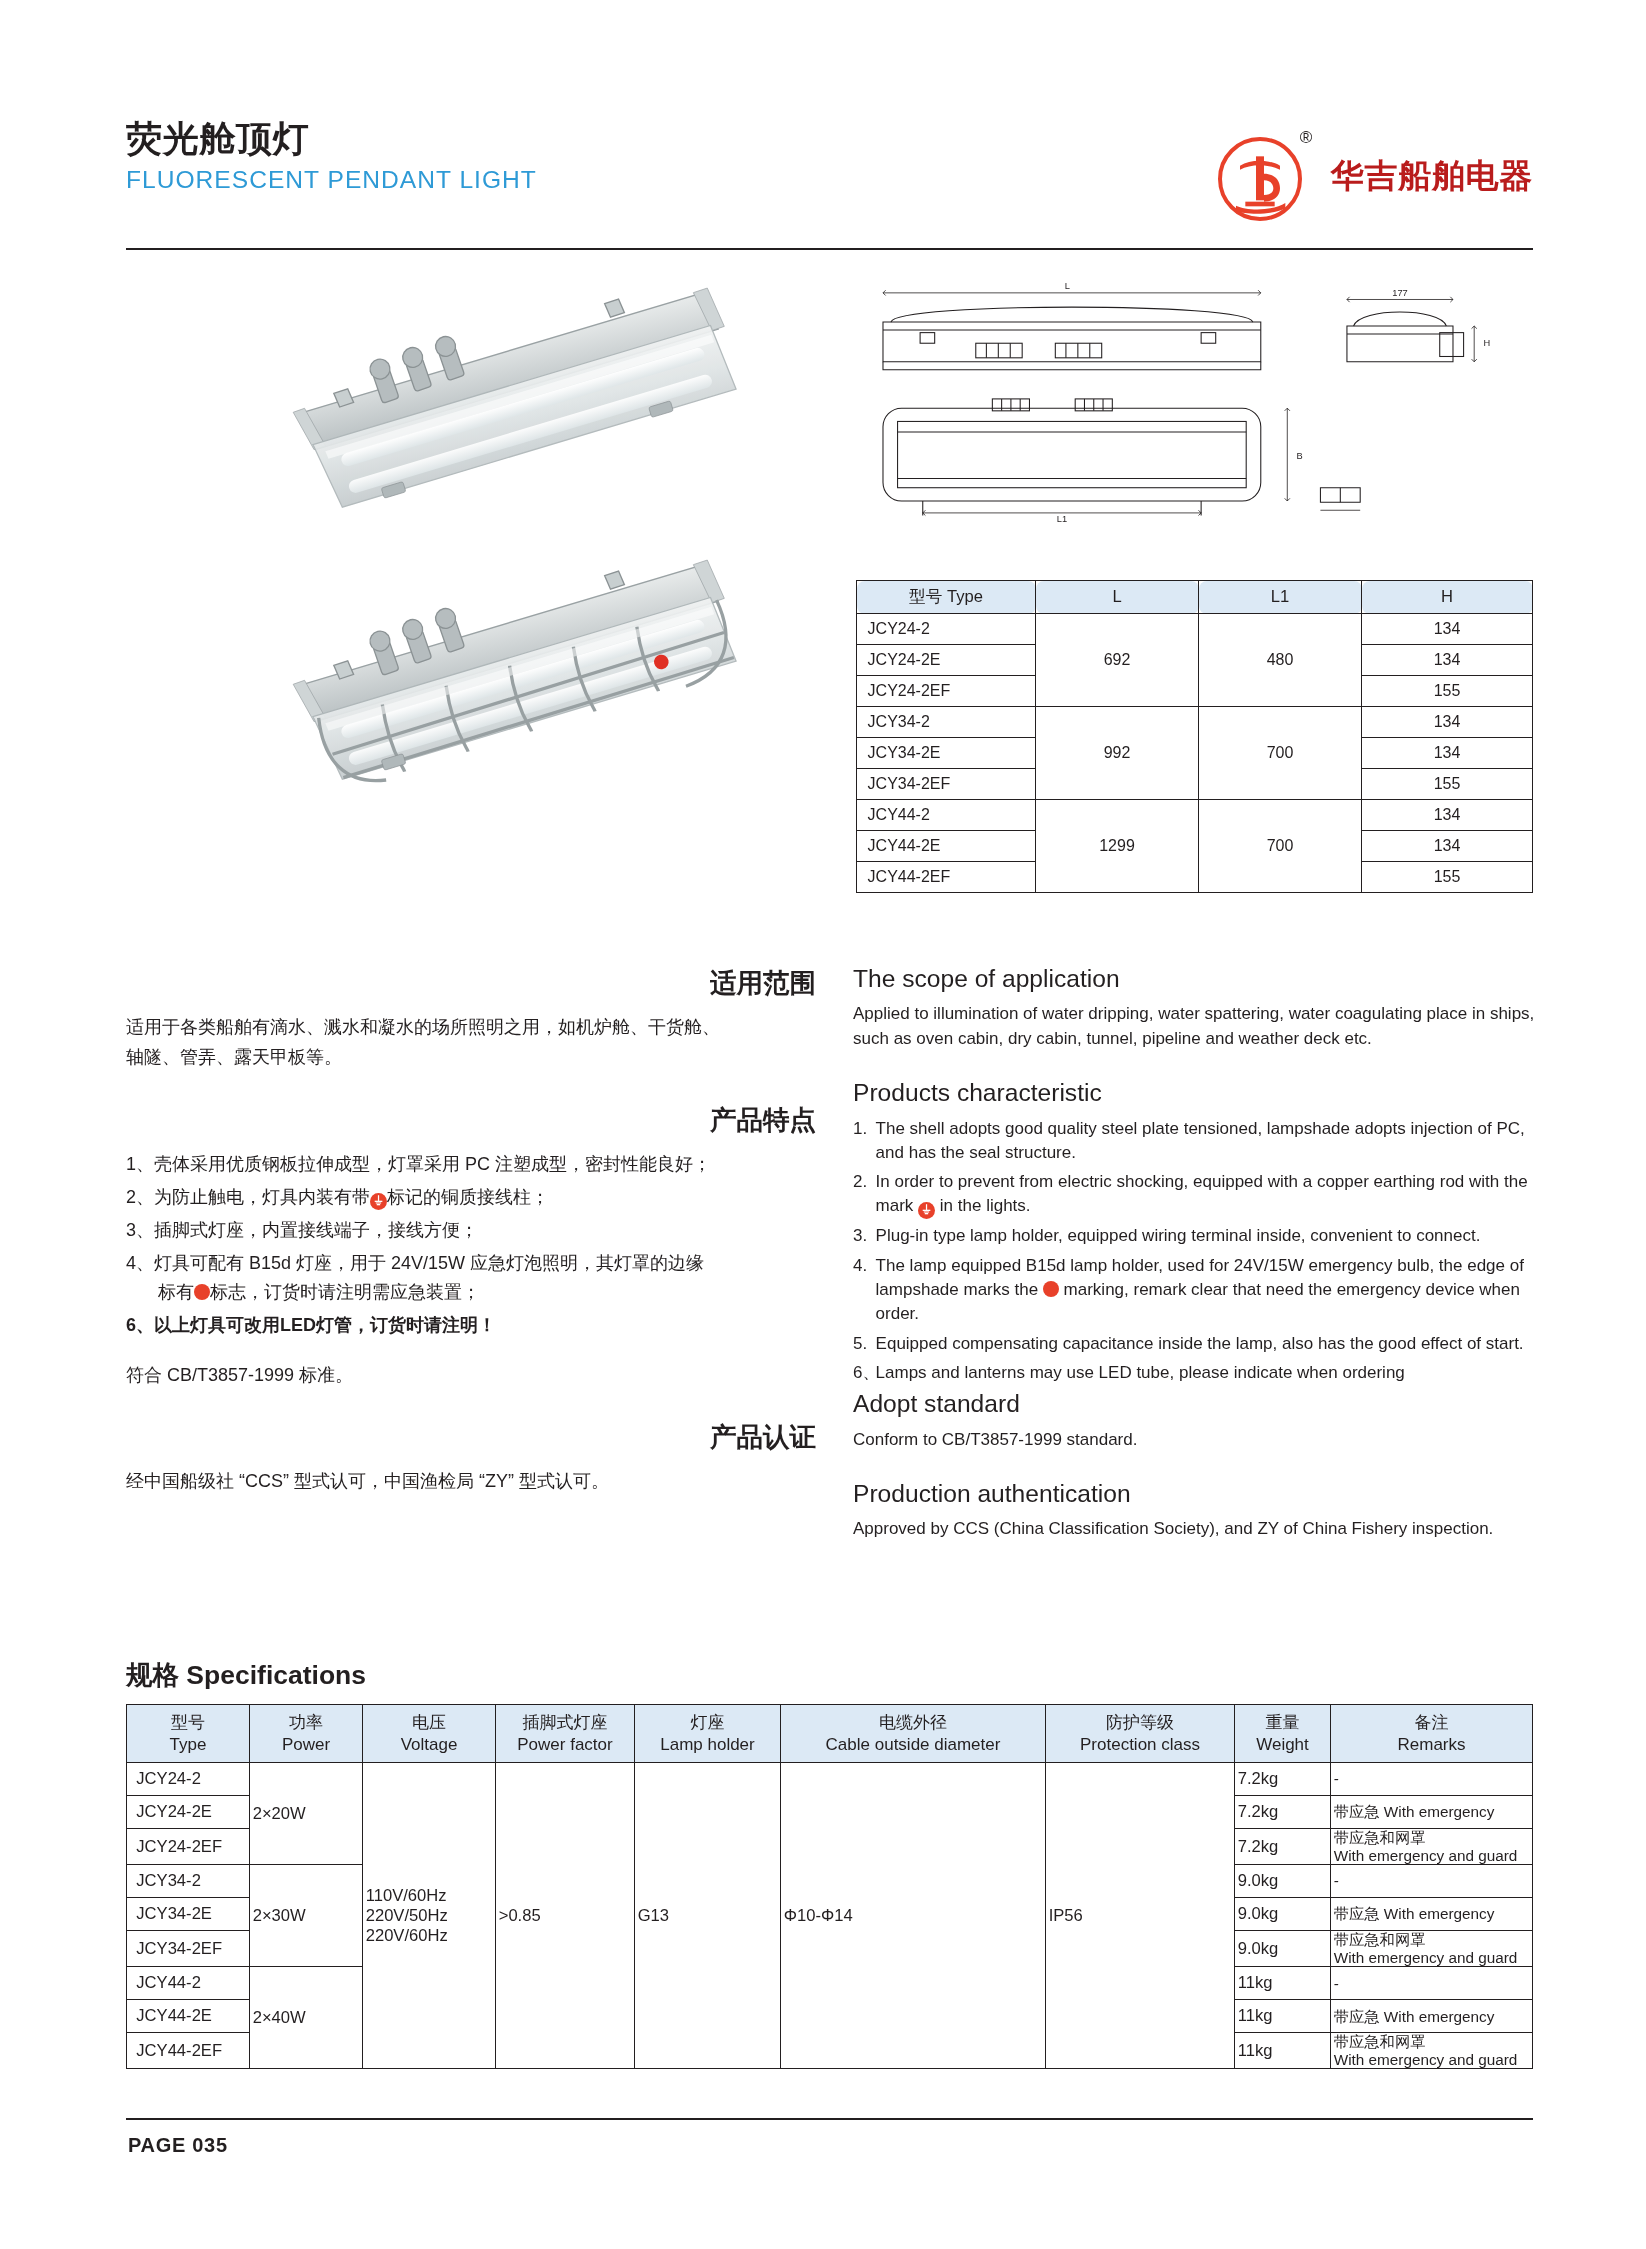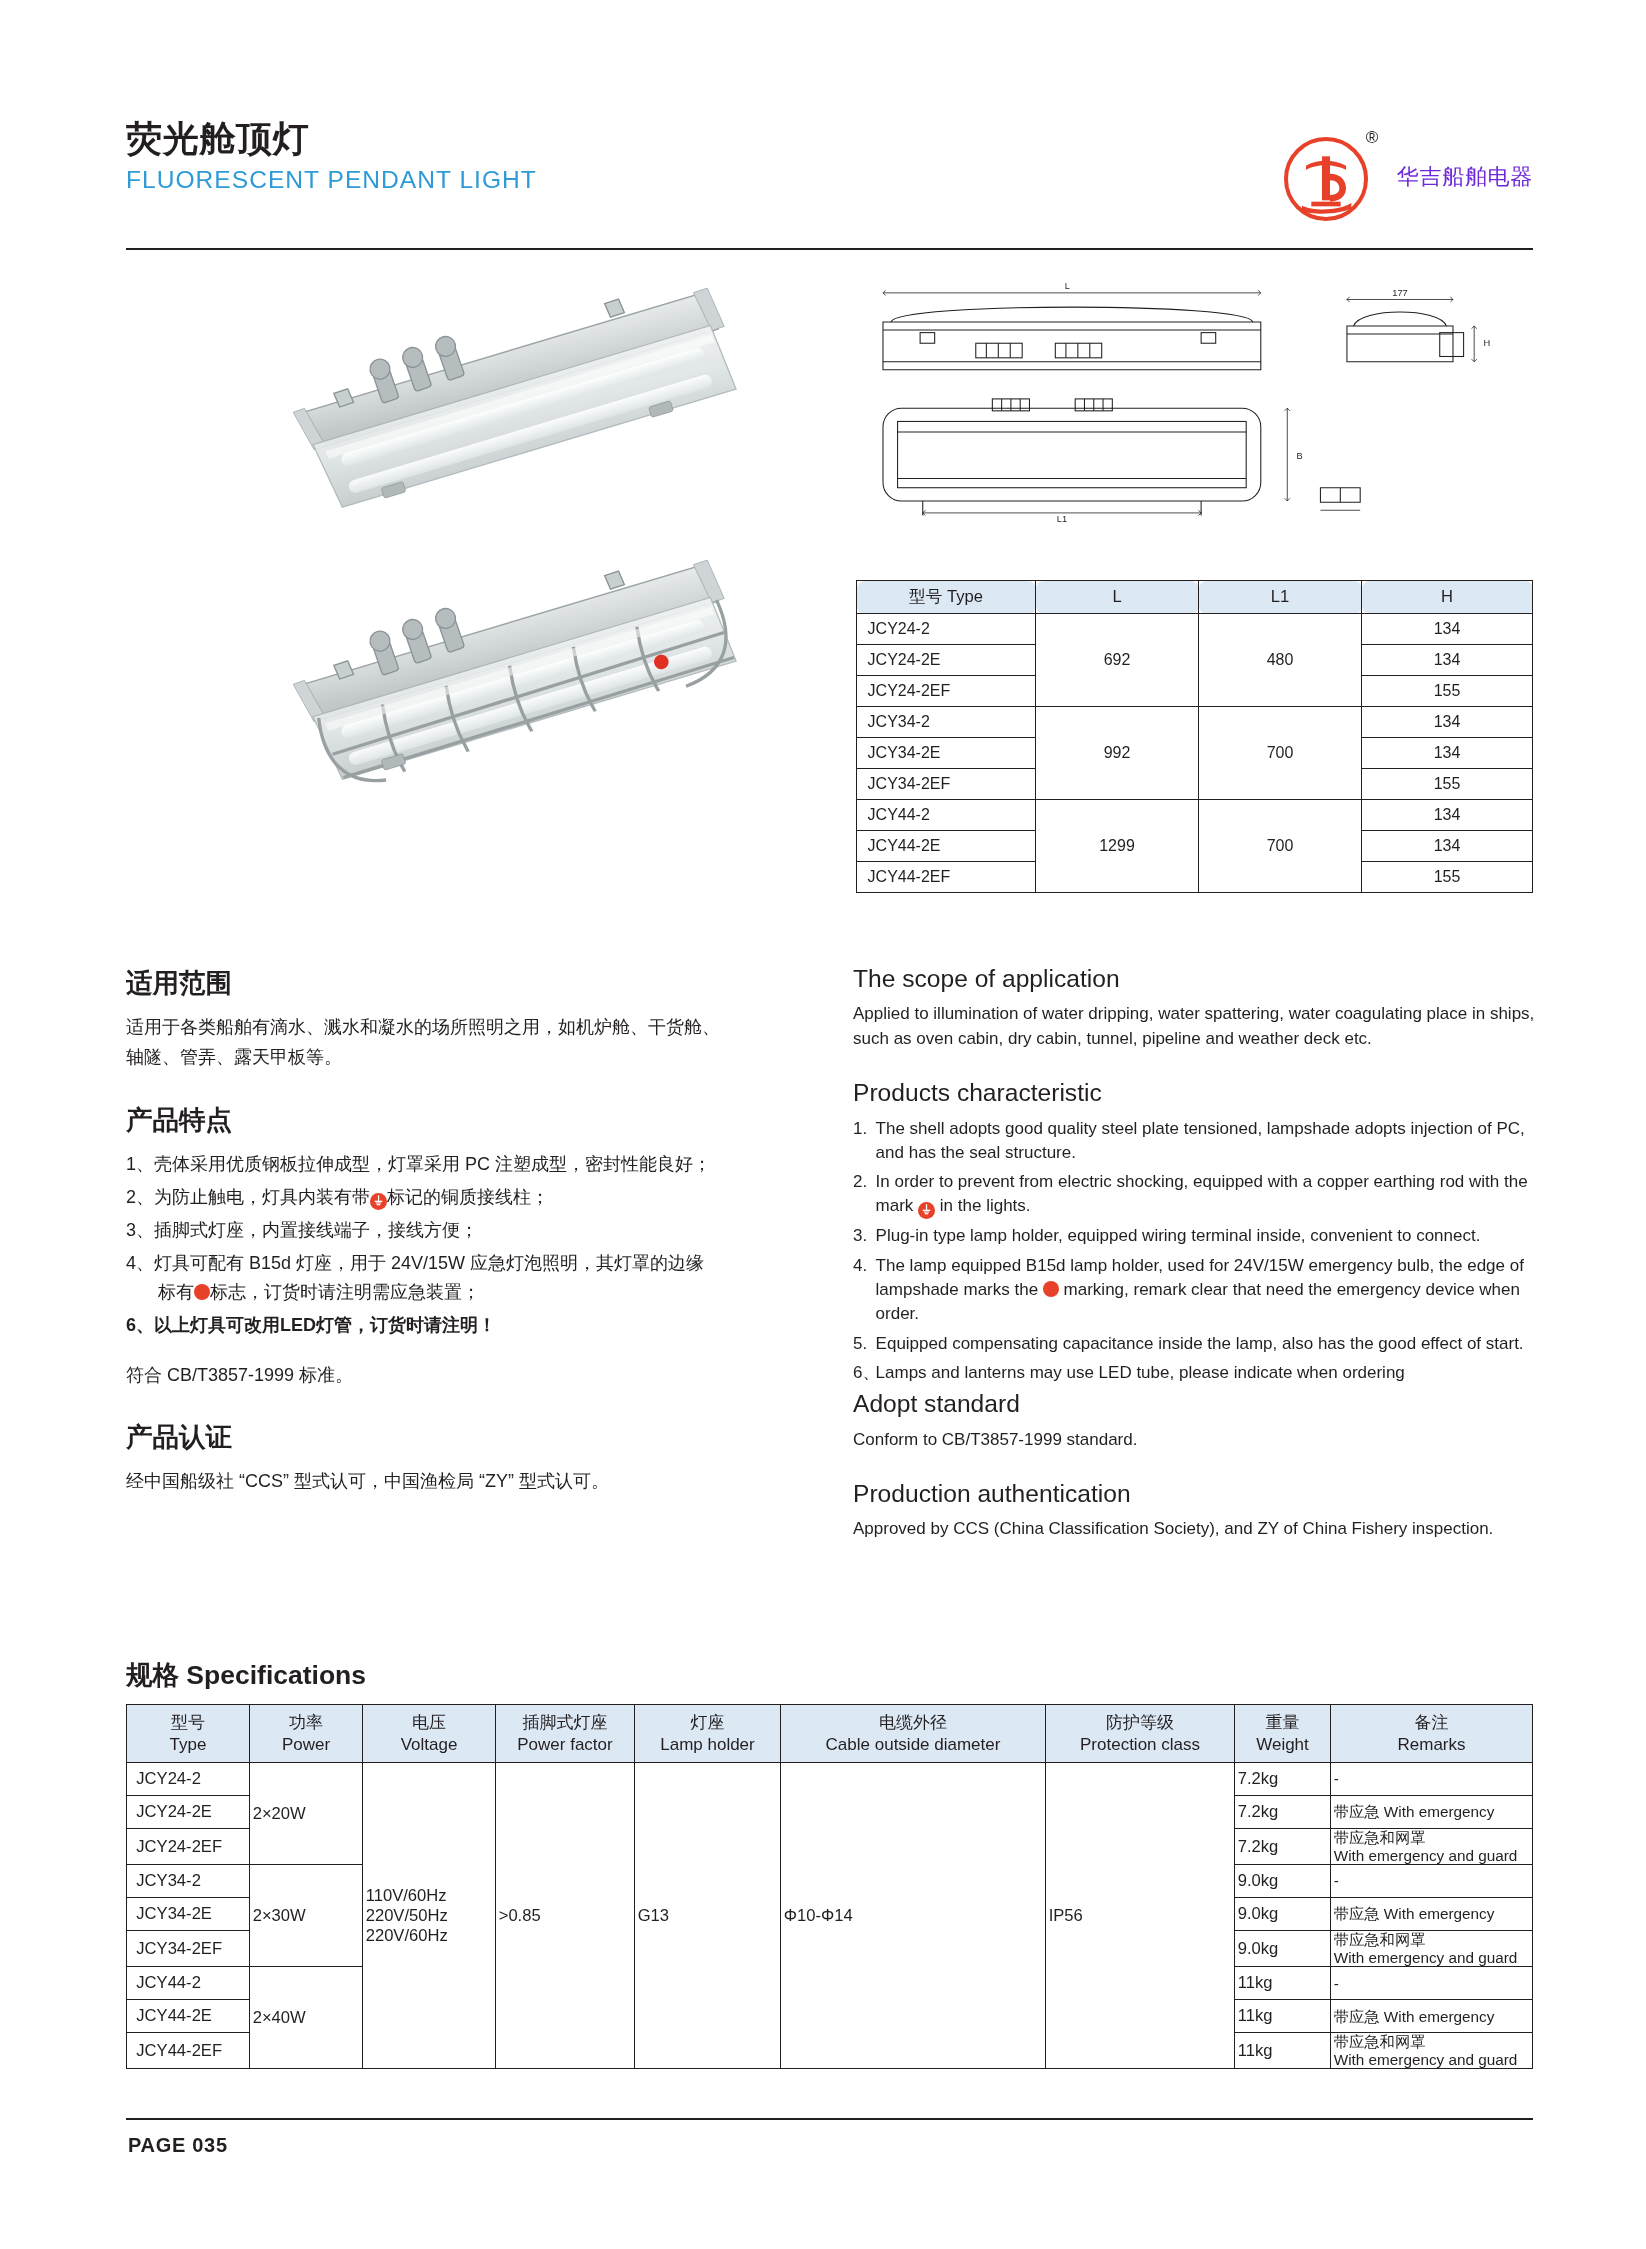--- a/index.html
+++ b/index.html
@@ -45,23 +45,23 @@
     display: flex;
     align-items: center;
     gap: 14.6px;
   }
   .brand-logo {
     position: relative;
     width: 100px; height: 100px;
   }
   .brand-logo svg { display:block; }
   .brand-name {
-    font-size: 22px;
-    font-weight: normal;
-    color: #6d28d9;
+    font-size: 33px;
+    font-weight: bold;
+    color: #b91c1c;
     letter-spacing: 0.7px;
   }
 
   .rule {
     position: absolute;
     left: 126px;
     width: 1407px;
     height: 2px;
     background: #231f20;
   }
@@ -122,20 +122,21 @@
   .col-right {
     position: absolute;
     left: 853px; top: 961px;
     width: 684px;
   }
   h2.cn {
     font-size: 26.5px;
     font-weight: bold;
     margin: 0 0 12px 0;
     color: #231f20;
+    text-align: right;
   }
   h2.en {
     font-size: 24.6px;
     font-weight: normal;
     margin: 0 0 9.3px 0;
     color: #231f20;
   }
   p.cn {
     font-size: 18px;
     line-height: 1.65;

